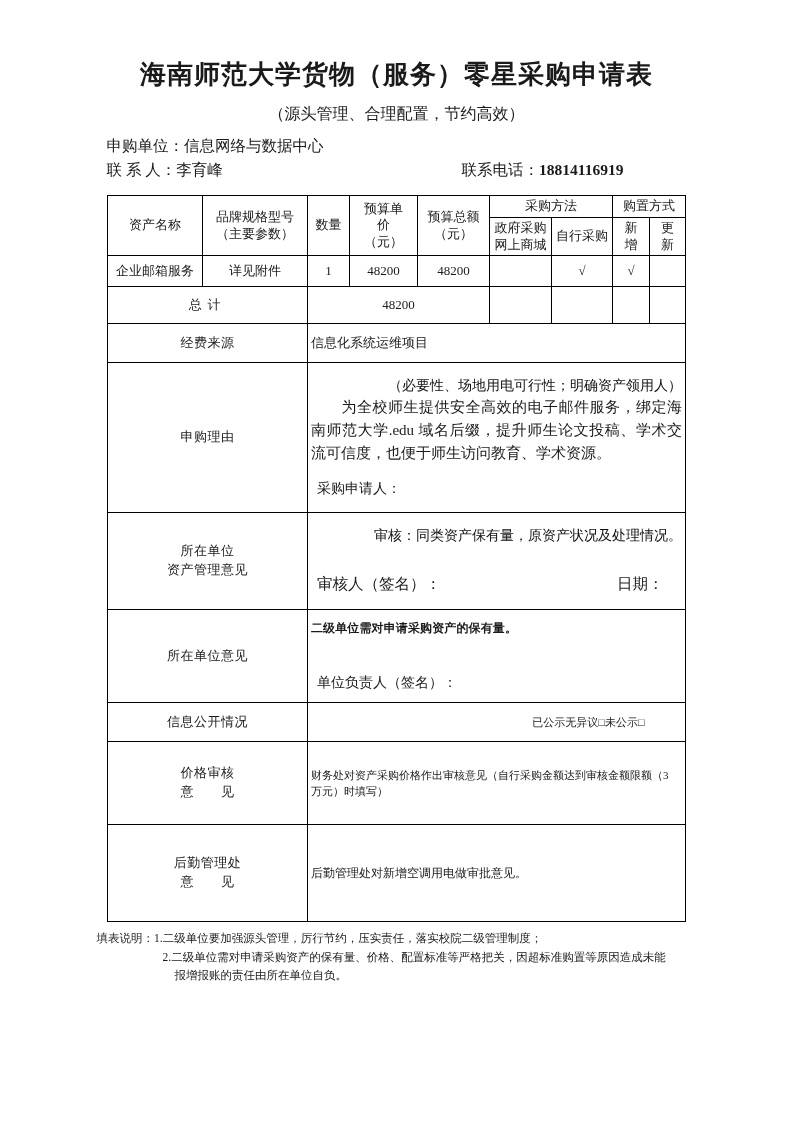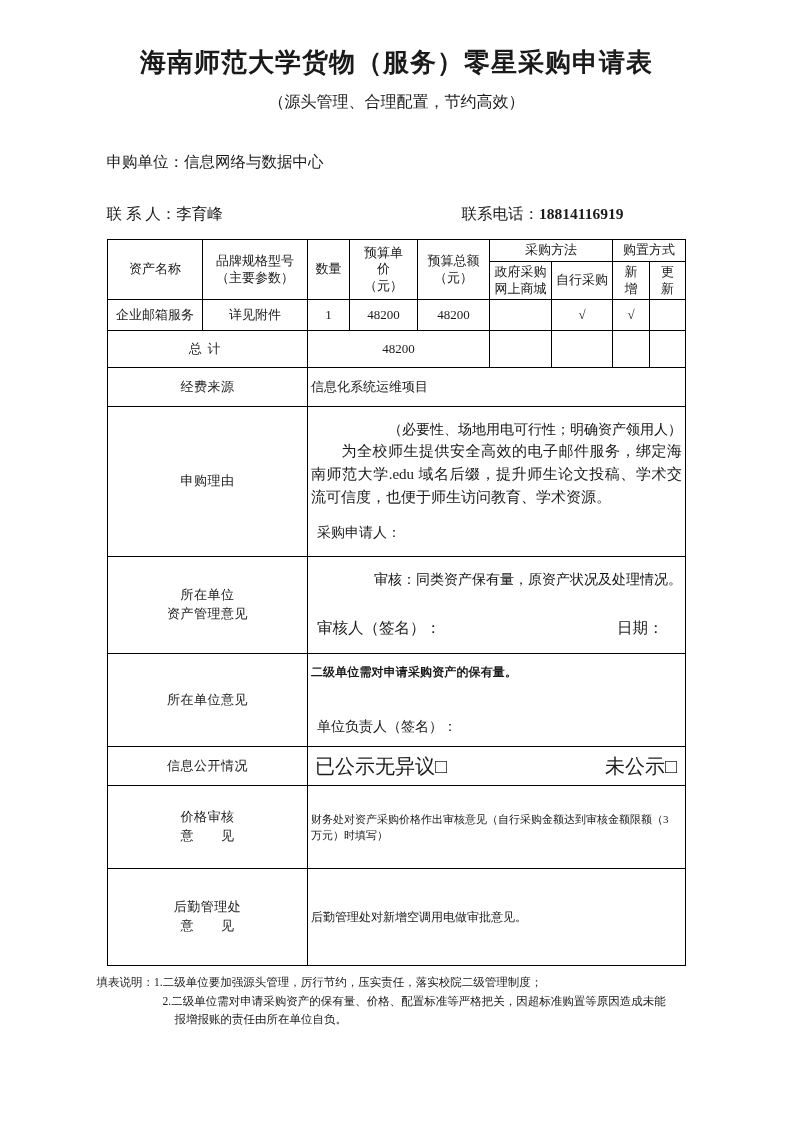--- a/index.html
+++ b/index.html
@@ -13,21 +13,21 @@
     font-family: "Liberation Serif", "DejaVu Serif", serif;
     color: #1a1a1a;
     position: relative;
     overflow: hidden;
   }
   .page {
     position: relative;
     width: 793px;
     height: 1122px;
     box-sizing: border-box;
-    padding: 0;
+    padding: 12px;
   }
 
   
   .doc-title {
     text-align: center;
     font-size: 26px;
     font-weight: bold;
     letter-spacing: 1px;
     margin: 0;
     padding-top: 46px;
@@ -49,21 +49,20 @@
   }
   .meta-row {
     display: flex;
     align-items: baseline;
     font-size: 15.5px;
     line-height: 1.55;
   }
   .meta-left {
     width: 355px;
     white-space: nowrap;
-    margin-top: 28px;
   }
   .meta-right {
     flex: 1;
     white-space: nowrap;
   }
   .date-line span { margin: 0 2px; }
   .date-num { font-family: "Liberation Serif", serif; font-weight: 600; }
 
   
   table.form {
@@ -137,23 +136,24 @@
   .sig-row .a { width: 300px; }
   .bold-note {
     font-size: 12px;
     font-weight: bold;
     font-family: "DejaVu Sans", "Liberation Sans", sans-serif;
     margin: 0 0 2px 0;
     letter-spacing: 0.01em;
   }
   .pub-row {
     display: flex;
-    font-size: 20px;
+    font-size: 11px;
     padding: 1px 0 1px 4px;
     align-items: baseline;
+    text-align: right;
   }
   .pub-row .p1 { width: 290px; }
   .note-sm {
     font-size: 11px;
     line-height: 1.5;
     margin: 0;
   }
   .label-2line { line-height: 1.5; }
 
   

